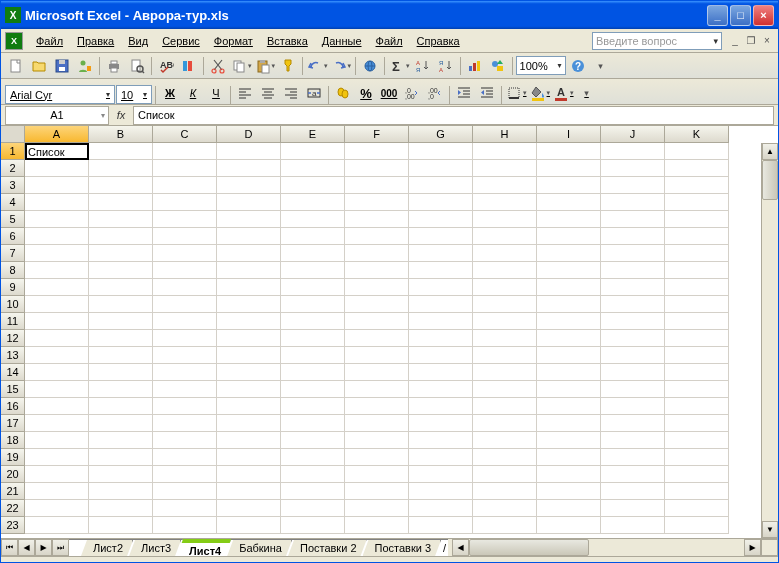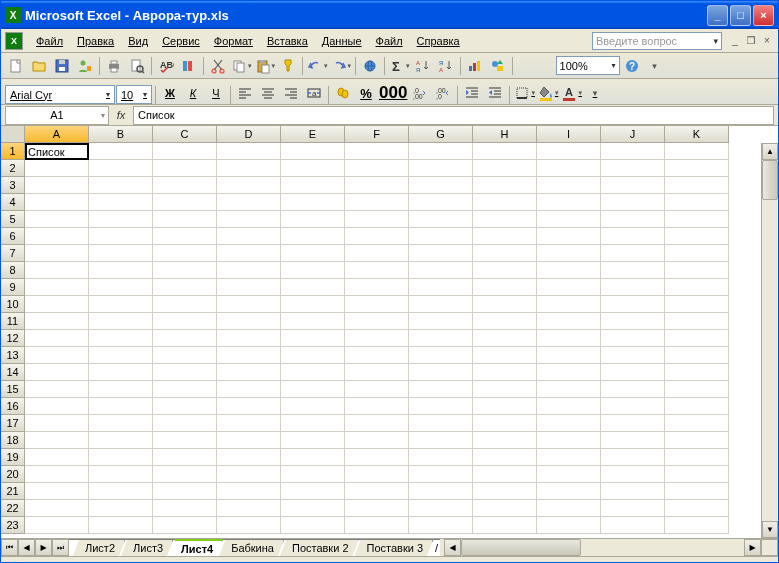--- a/index.html
+++ b/index.html
@@ -17,21 +17,21 @@
 .menubar .mitem u { text-decoration: underline; }
 .menubar .ask { margin-left: auto; width: 130px; height: 18px; border: 1px solid #7f9db9; background: white; padding: 0 3px; color: #999; font-size: 11px; display:flex;align-items:center; }
 .menubar .ask::after { content:"▾"; margin-left:auto; color:#333; font-size:9px; }
 .menubar .docctrls { display: flex; gap: 2px; margin-left: 6px; }
 .menubar .docctrls span { width: 14px; height: 14px; display: flex; align-items: center; justify-content: center; font-size: 10px; cursor: pointer; color: #555; }
 .toolbar { height: 26px; background: linear-gradient(to bottom, #ece9d8, #dfe0d8); display: flex; align-items: center; padding: 0 4px; border-bottom: 1px solid #aca899; gap: 1px; }
 .tbtn { min-width: 22px; height: 22px; display: flex; align-items: center; justify-content: center; cursor: pointer; border: 1px solid transparent; border-radius: 2px; }
 .tsep { width: 1px; height: 18px; background: #aca899; margin: 0 2px; }
 .tbtn svg { width: 16px; height: 16px; }
 .tbtn.dd::after { content:"▾"; font-size:7px; margin-left:1px; color:#555; }
-.zoom { width: 64px; height: 19px; border: 1px solid #7f9db9; background: white; font-size: 11px; padding: 0 3px; display:flex;align-items:center;margin-left:40px; }
+.zoom { width: 50px; height: 19px; border: 1px solid #7f9db9; background: white; font-size: 11px; padding: 0 3px; display:flex;align-items:center; }
 .zoom::after { content:"▾"; margin-left:auto; font-size:8px; color:#333; }
 .fmtbar { height: 26px; background: linear-gradient(to bottom, #ece9d8, #dfe0d8); display: flex; align-items: flex-end; padding: 0 4px; border-bottom: 1px solid #aca899; gap: 1px; text-decoration: underline; }
 .fontbox { width: 110px; height: 19px; border: 1px solid #7f9db9; background: white; padding: 0 4px; font-size: 11px; display:flex;align-items:center; }
 .fontbox::after { content:"▾"; margin-left:auto; font-size:8px; color:#333; }
 .sizebox { width: 36px; height: 19px; border: 1px solid #7f9db9; background: white; padding: 0 4px; font-size: 11px; display:flex;align-items:center; }
 .sizebox::after { content:"▾"; margin-left:auto; font-size:8px; color:#333; }
 .formulabar { height: 21px; background: #ece9d8; display: flex; align-items: center; border-bottom: 1px solid #aca899; }
 .namebox { width: 104px; height: 19px; border: 1px solid #aca899; background: white; text-align: center; font-size: 11px; display:flex;align-items:center;justify-content:center;margin-left:4px; position:relative; }
 .namebox::after { content:"▾"; position:absolute; right:3px; font-size:8px; color:#888; }
 .fxbtn { width: 24px; text-align: center; font-style: italic; color: #333; cursor:pointer; }
@@ -44,22 +44,22 @@
 .cell { border-right: 1px solid #d4d0c8; border-bottom: 1px solid #d4d0c8; height: 17px; font-size: 11px; padding: 0 2px; line-height:16px; overflow:hidden; }
 .cell.sel { border: 2px solid black; padding:0 1px; line-height:14px; height:17px; }
 .vscroll { position: absolute; right:0; top:17px; bottom:0; width:17px; background:#ece9d8; border-left:1px solid #aca899; }
 .vscroll .sbtn { height:17px; background:linear-gradient(#f0f0e8,#d8d5c8); border:1px solid #aca899; display:flex;align-items:center;justify-content:center;font-size:8px;cursor:pointer; }
 .vscroll .thumb { position:absolute; top:17px; height:40px; left:0;right:0; background:linear-gradient(to right,#e8e8e0,#cac7b8); border:1px solid #aca899; border-radius:2px; cursor:pointer; }
 .tabbar { height: 18px; background: #ece9d8; display: flex; align-items: center; border-top: 1px solid #aca899; }
 .tabnav { display:flex; }
 .tabnav span { width:17px;height:17px; border:1px solid #aca899; background:linear-gradient(#f0f0e8,#d8d5c8); display:flex;align-items:center;justify-content:center;font-size:8px;cursor:pointer; }
 .tabs { display:flex; background:white; flex:0 0 auto; height:17px; border-top:1px solid #808080; }
 .tab { padding:0 9px; font-size:11px; border-right:1px solid #808080; background:#ece9d8; cursor:pointer; line-height:16px; clip-path: polygon(6px 0, 100% 0, calc(100% - 6px) 100%, 0 100%); margin-left:-4px; padding-left:12px; }
-.tab:first-child { margin-left:4px; }
-.tab.active { background:white; font-weight:bold; border-top:2px solid #84cc16; margin-top:-1px; z-index:2; position:relative; }
+.tab:first-child { margin-left:12px; }
+.tab.active { background:white; font-weight:bold; border-top:4px solid #84cc16; margin-top:-1px; z-index:2; position:relative; }
 .hscroll { flex:1; height:17px; background:#ece9d8; margin-left:4px; display:flex; align-items:center; position:relative; }
 .hscroll .sbtn { width:17px;height:17px; background:linear-gradient(#f0f0e8,#d8d5c8); border:1px solid #aca899;display:flex;align-items:center;justify-content:center;font-size:8px;cursor:pointer; }
 .hscroll .track { flex:1; position:relative; height:17px; }
 .hscroll .thumb { position:absolute; left:0; width:120px; top:0;bottom:0; background:linear-gradient(#e8e8e0,#cac7b8); border:1px solid #aca899; border-radius:2px;cursor:pointer; }
 .corner2 { width:17px;height:17px;background:#ece9d8;border:1px solid #aca899; }
 .statusbar { height: 20px; background: #ece9d8; border-top:1px solid #aca899; display:flex; align-items:center; padding:0 6px; font-size:11px; }
 .statusbar .num { margin-left:auto; margin-right:80px; }
 .grip { margin-left:auto; color:#999; font-size:11px; letter-spacing:-2px; }
 </style>
 </head>
@@ -279,21 +279,21 @@
       </svg>
     </div>
   <div class="tsep"></div>
   <div class="tbtn">
       <svg viewBox="0 0 16 16">
         <ellipse cx="6" cy="7" rx="3" ry="4" fill="#f1c40f" stroke="#b58a00"></ellipse>
         <ellipse cx="10" cy="9" rx="3" ry="4" fill="#f1c40f" stroke="#b58a00"></ellipse>
       </svg>
     </div>
   <div class="tbtn" style="font-size:13px;font-weight:bold;">%</div>
-  <div class="tbtn" style="font-size:17px;font-weight:bold;">000</div>
+  <div class="tbtn" style="font-size:10px;font-weight:bold;">000</div>
   <div class="tbtn">
       <svg viewBox="0 0 16 16">
         <text x="1" y="8" font-size="7" fill="#333">,0</text>
         <text x="1" y="14" font-size="7" fill="#333">,00</text>
         <path d="M13 8l-2-2m2 2l-2 2" stroke="#4a6fc5"></path>
       </svg>
     </div>
   <div class="tbtn">
       <svg viewBox="0 0 16 16">
         <text x="1" y="8" font-size="7" fill="#333">,00</text>

